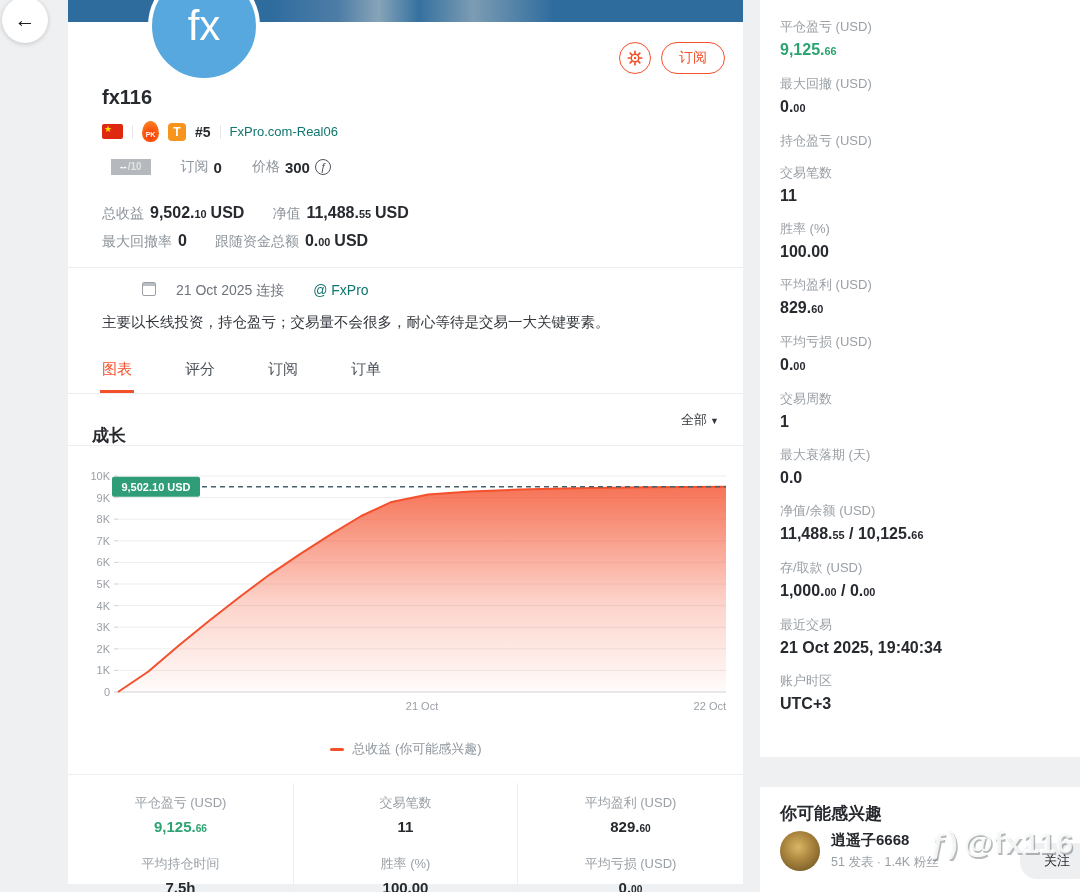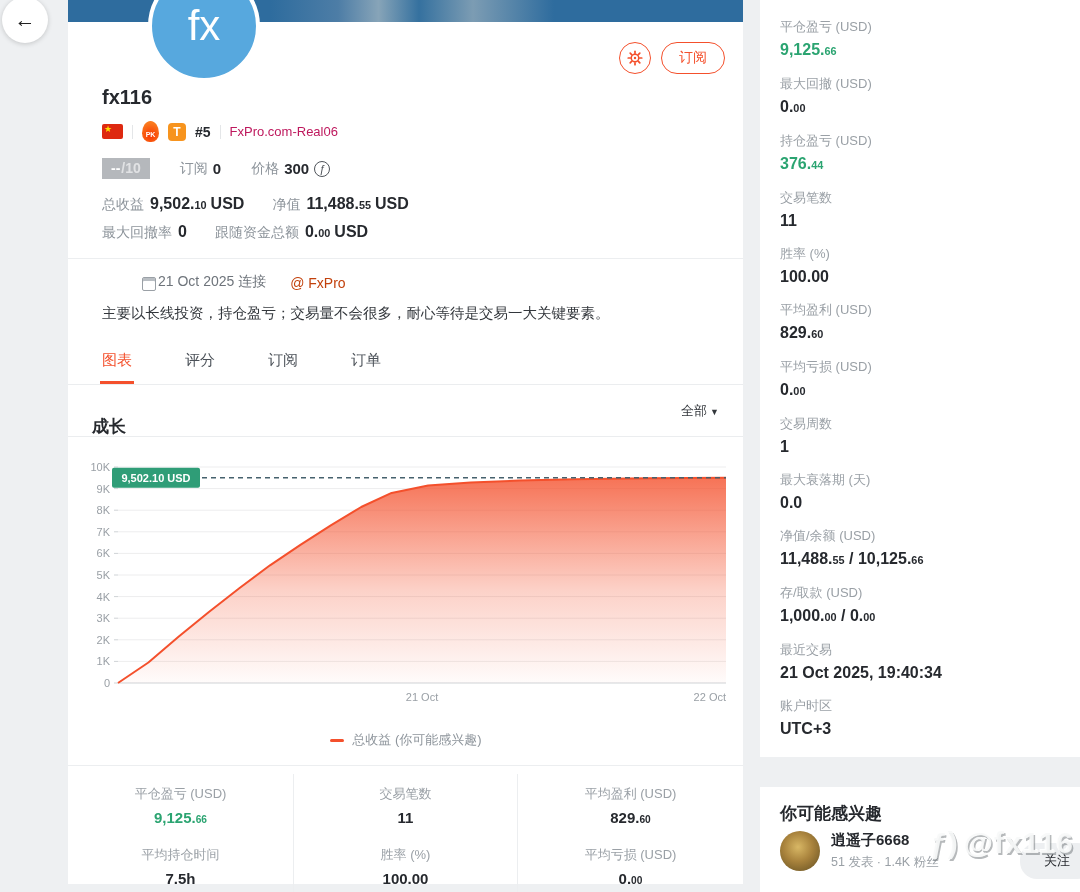--- a/index.html
+++ b/index.html
@@ -29,41 +29,41 @@
   .badges{display:flex;align-items:center;margin-top:12px;gap:9px;font-size:13px;color:#8d949b;}
   .flag{width:21px;height:15px;background:#de2910;border-radius:2px;position:relative;
     color:#ffde00;font-size:9px;line-height:10px;padding-left:2px;overflow:hidden;}
   .div-v{width:1px;height:14px;background:#e4e6e8;}
   .pk-badge{width:17px;height:21px;background:radial-gradient(circle at 50% 70%,#f83600 0%,#fa7a1e 75%);
     border-radius:50% 50% 46% 46%/58% 58% 42% 42%;color:#fff;font-size:7px;font-weight:bold;
     display:flex;align-items:flex-end;justify-content:center;padding-bottom:4px;}
   .t-badge{width:18px;height:18px;background:#f7941e;border-radius:4px;color:#fff;
     font-size:12px;font-weight:bold;display:flex;align-items:center;justify-content:center;}
   .rank{color:#26292e;font-weight:bold;font-size:14px;}
-  .account{color:#be185d;font-size:13px;}
+  .account{color:#0f766e;font-size:13px;}
 
   .score-row{display:flex;align-items:center;margin-top:16px;gap:30px;}
-  .score-pill{background:#b5b8bc;color:#fff;border-radius:0;padding:2px 9px 3px;font-size:14px;font-weight:bold;}
+  .score-pill{background:#b5b8bc;color:#fff;border-radius:0;padding:2px 9px 3px;font-size:10px;font-weight:bold;margin-left:9px;}
   .score-suffix{opacity:.6;font-weight:600;margin-left:1px;}
   .kv{color:#8d949b;font-size:14px;display:flex;align-items:center;}
   .kv b{color:#26292e;font-size:15px;margin-left:5px;}
   .coin-icon{display:inline-block;width:16px;height:16px;border:1px solid #4f545a;border-radius:50%;
     font-size:11px;line-height:14px;text-align:center;color:#4f545a;font-style:italic;margin-left:5px;}
 
-  .ov-wrap{margin-top:16px;}
+  .ov-wrap{margin-top:28px;}
   .ov-row{display:flex;gap:28px;margin-top:9px;font-size:14px;color:#8d949b;align-items:baseline;}
   .ov-item b{color:#26292e;font-size:16px;margin-left:6px;}
   .ov-item b.suf{margin-left:4px;}
   .dec{font-size:.68em;}
   .hr1{border:none;border-top:1px solid #eceef0;margin:16px -34px 0;}
 
-  .date-row{margin-top:14px;display:flex;align-items:flex-end;gap:2px;color:#6e747b;font-size:14px;padding-left:40px;}
+  .date-row{margin-top:14px;display:flex;align-items:flex-start;gap:20px;color:#6e747b;font-size:14px;padding-left:40px;}
   .cal-icon{width:14px;height:14px;border:1.5px solid #9aa0a6;border-radius:2px;
     box-shadow:inset 0 3px 0 #b9bec3;}
-  .broker{color:#c2410c;margin-left:22px;cursor:pointer;}
+  .broker{color:#0f766e;margin-left:9px;cursor:pointer;}
   .bio{margin-top:13px;font-size:14.5px;color:#33373c;}
 
   .tabs{margin-top:18px;border-bottom:1px solid #ebedef;padding:0 24px;display:flex;gap:49px;}
   .tab{padding:10px 2px 11px;font-size:15px;color:#4b5158;cursor:pointer;border-bottom:3px solid transparent;}
   .tab.active{color:#f4502c;border-bottom-color:#f4502c;margin-left:8px;}
 
   .growth-head{display:flex;justify-content:space-between;align-items:center;padding:0 24px;
     height:52px;border-bottom:1px solid #ebedef;}
   .growth-title{font-size:17px;font-weight:bold;margin-top:32px;}
   .filter{font-size:13px;color:#33373c;cursor:pointer;}
@@ -287,21 +287,20 @@
     <div class="sb-item">
       <div class="sb-label">平仓盈亏 (USD)</div>
       <div class="sb-value green"><span><span>9,125.</span><span class="dec">66</span></span></div>
     </div>
     <div class="sb-item">
       <div class="sb-label">最大回撤 (USD)</div>
       <div class="sb-value"><span><span>0.</span><span class="dec">00</span></span></div>
     </div>
     <div class="sb-item">
       <div class="sb-label">持仓盈亏 (USD)</div>
-      <div class="sb-value green"><span><span>376.</span><span class="dec">44</span></span></div>
     </div>
     <div class="sb-item">
       <div class="sb-label">交易笔数</div>
       <div class="sb-value"><span>11</span></div>
     </div>
     <div class="sb-item">
       <div class="sb-label">胜率 (%)</div>
       <div class="sb-value"><span>100.00</span></div>
     </div>
     <div class="sb-item">

